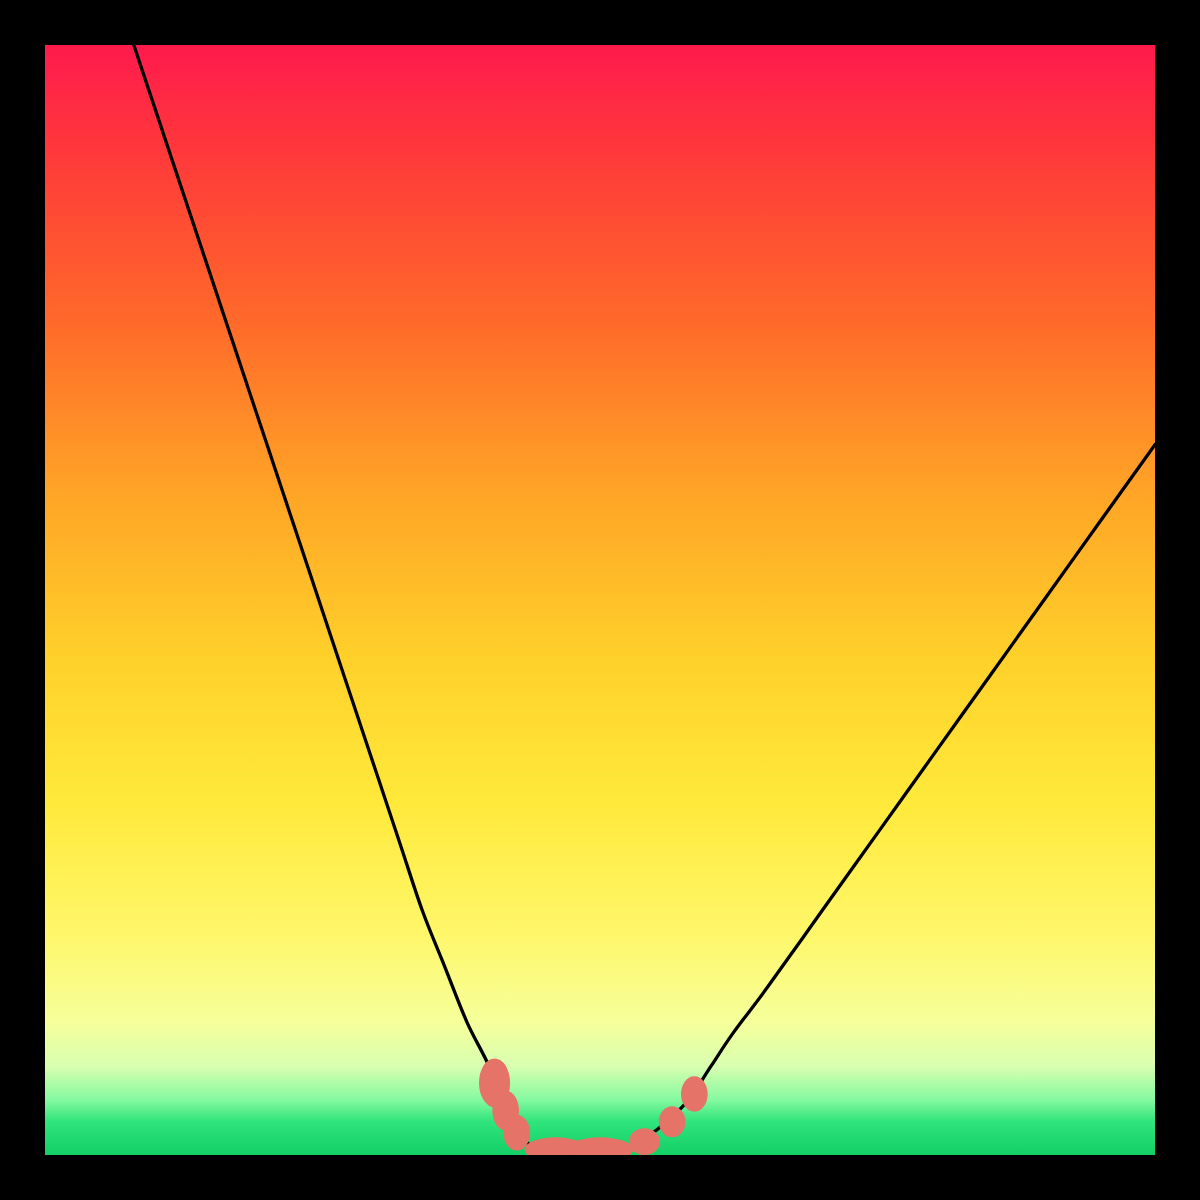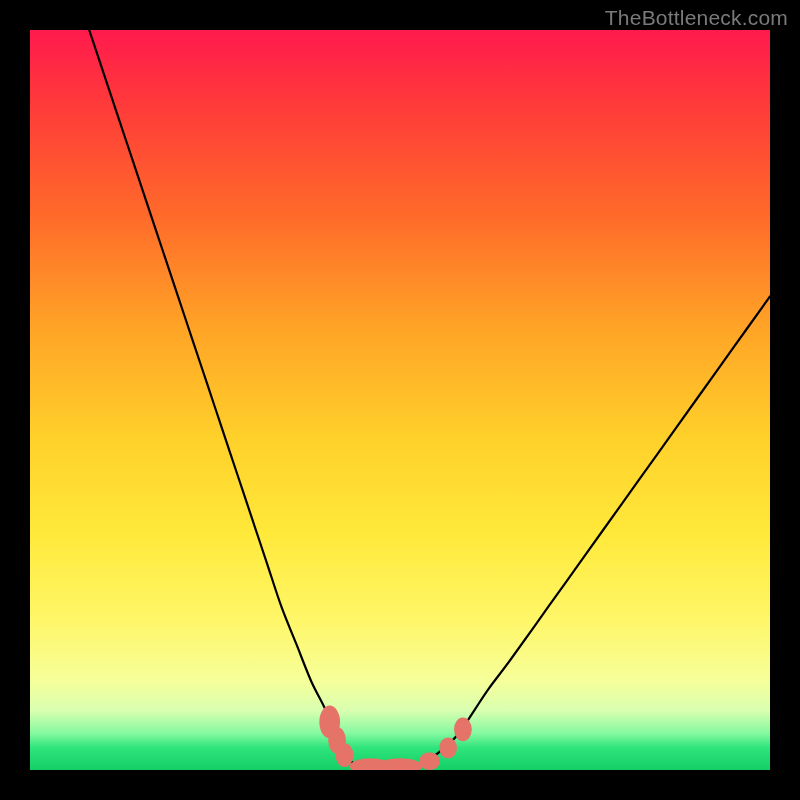--- a/index.html
+++ b/index.html
@@ -57,21 +57,20 @@
     left: 0;
     top: 0;
     width: 740px;
     height: 740px;
   }
 </style>
 </head>
 <body>
 
 <div class="frame">
-  <div class="watermark">TheBottleneck.com</div>
 
   <div class="plot">
     <svg class="curve" viewBox="0 0 740 740" preserveAspectRatio="none">
       <path id="curve-path" fill="none" stroke="#000000" stroke-width="2.2" stroke-linecap="round" stroke-linejoin="round" d="M 59.20 0.00 C 61.67 7.40, 69.07 29.60, 74.00 44.40 C 78.93 59.20, 83.87 74.00, 88.80 88.80 C 93.73 103.60, 98.67 118.40, 103.60 133.20 C 108.53 148.00, 113.47 162.80, 118.40 177.60 C 123.33 192.40, 128.27 207.20, 133.20 222.00 C 138.13 236.80, 143.07 251.60, 148.00 266.40 C 152.93 281.20, 157.87 296.00, 162.80 310.80 C 167.73 325.60, 172.67 340.40, 177.60 355.20 C 182.53 370.00, 187.47 384.80, 192.40 399.60 C 197.33 414.40, 202.27 429.20, 207.20 444.00 C 212.13 458.80, 217.07 473.60, 222.00 488.40 C 226.93 503.20, 231.87 518.00, 236.80 532.80 C 241.73 547.60, 246.67 563.63, 251.60 577.20 C 256.53 590.77, 261.47 601.87, 266.40 614.20 C 271.33 626.53, 276.27 640.10, 281.20 651.20 C 286.13 662.30, 292.30 672.17, 296.00 680.80 C 299.70 689.43, 300.93 696.83, 303.40 703.00 C 305.87 709.17, 308.33 713.48, 310.80 717.80 C 313.27 722.12, 315.73 726.19, 318.20 728.90 C 320.67 731.61, 321.90 732.72, 325.60 734.08 C 329.30 735.44, 335.47 736.55, 340.40 737.04 C 345.33 737.53, 350.27 737.04, 355.20 737.04 C 360.13 737.04, 365.07 737.29, 370.00 737.04 C 374.93 736.79, 379.87 736.92, 384.80 735.56 C 389.73 734.20, 394.67 731.86, 399.60 728.90 C 404.53 725.94, 409.47 722.12, 414.40 717.80 C 419.33 713.48, 424.27 709.17, 429.20 703.00 C 434.13 696.83, 439.07 688.20, 444.00 680.80 C 448.93 673.40, 452.63 667.23, 458.80 658.60 C 464.97 649.97, 471.13 642.57, 481.00 629.00 C 490.87 615.43, 505.67 594.47, 518.00 577.20 C 530.33 559.93, 542.67 542.67, 555.00 525.40 C 567.33 508.13, 579.67 490.87, 592.00 473.60 C 604.33 456.33, 616.67 439.07, 629.00 421.80 C 641.33 404.53, 653.67 387.27, 666.00 370.00 C 678.33 352.73, 690.67 335.47, 703.00 318.20 C 715.33 300.93, 733.83 275.03, 740.00 266.40"></path>
       <g id="marker-layer">
           <ellipse cx="299.70" cy="691.90" rx="10.36" ry="16.28" fill="#e57368" stroke="#e57368" stroke-width="0"></ellipse>
           <ellipse cx="307.10" cy="710.40" rx="8.88" ry="13.32" fill="#e57368" stroke="#e57368" stroke-width="0"></ellipse>
           <ellipse cx="314.50" cy="725.20" rx="8.88" ry="11.84" fill="#e57368" stroke="#e57368" stroke-width="0"></ellipse>
           <ellipse cx="340.40" cy="736.30" rx="20.72" ry="8.14" fill="#e57368" stroke="#e57368" stroke-width="0"></ellipse>
           <ellipse cx="370.00" cy="736.30" rx="22.20" ry="8.14" fill="#e57368" stroke="#e57368" stroke-width="0"></ellipse>

